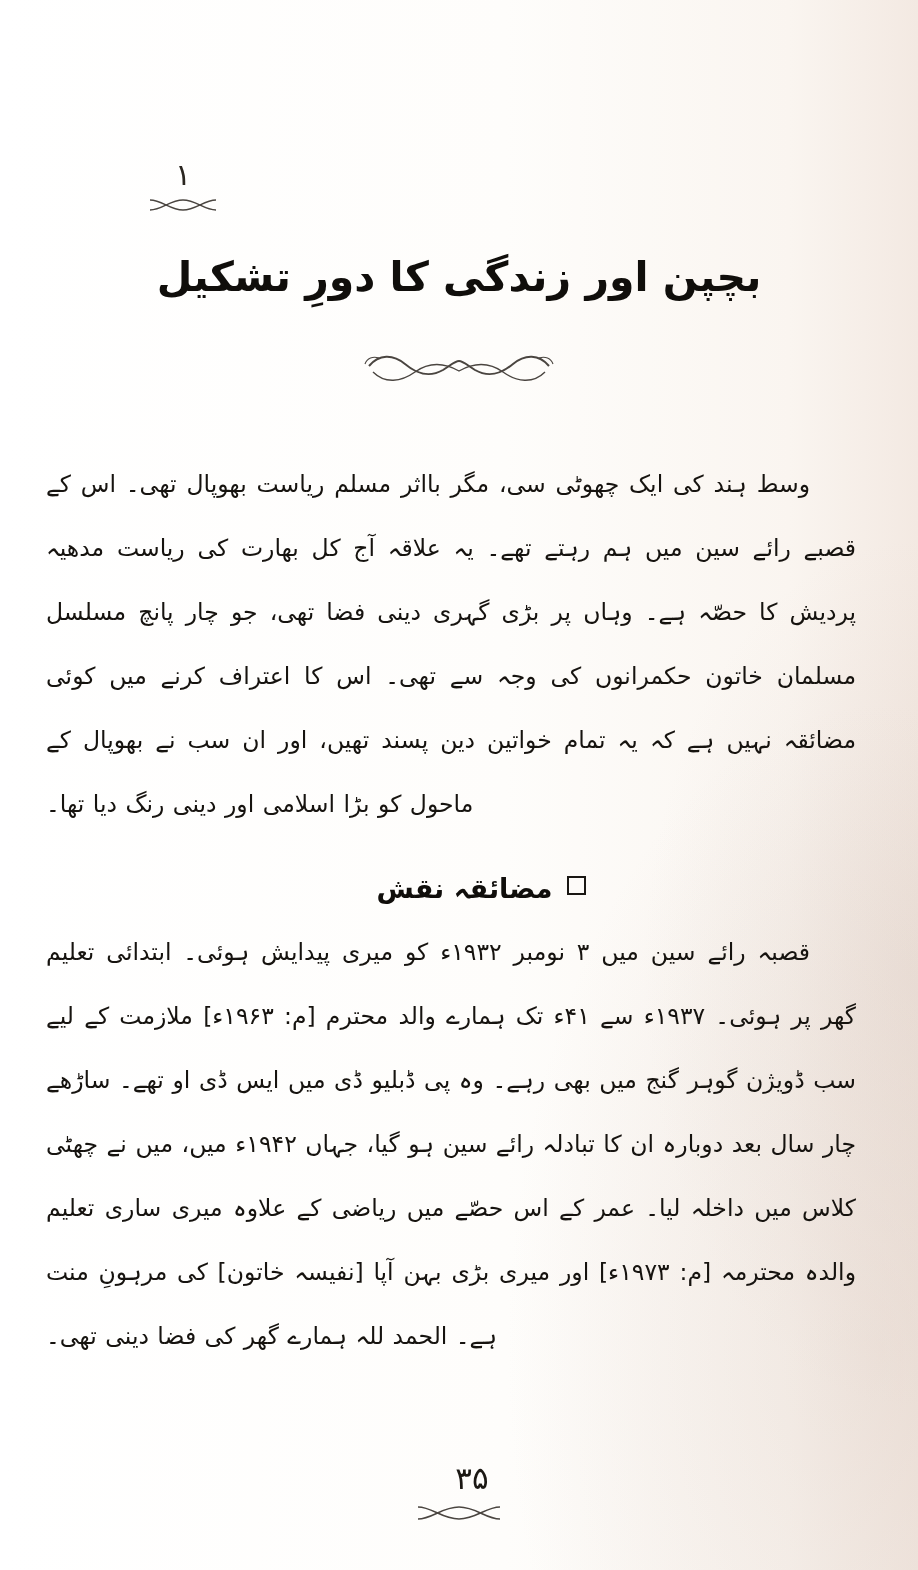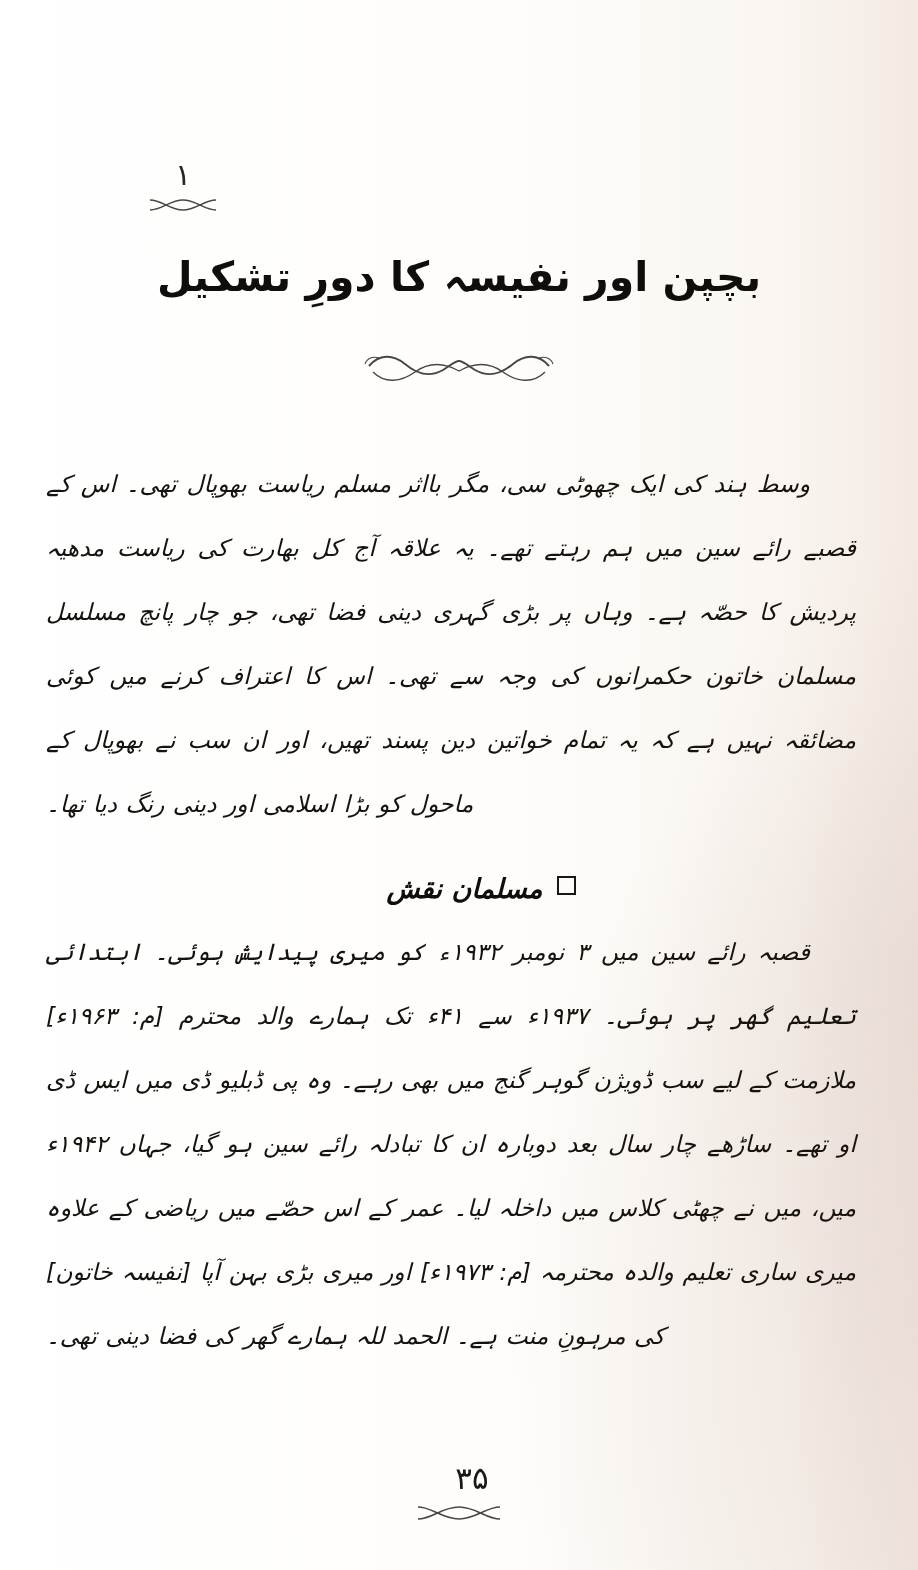--- a/index.html
+++ b/index.html
@@ -84,21 +84,20 @@
     text-align: center;
     height: 56px;
   }
 
   .body-area {
     position: absolute;
     top: 452px;
     right: 62px;
     left: 46px;
     direction: rtl;
-    font-style: italic;
   }
 
   p.para {
     direction: rtl;
     text-align: justify;
     text-align-last: left;
     font-family: "DejaVu Sans", sans-serif;
     font-size: 23.5px;
     line-height: 64px;
     color: #16130f;
@@ -166,38 +165,38 @@
     <span class="chapter-number">۱</span>
     <span class="mini-ornament">
       <svg width="90" height="22" viewBox="0 0 90 22" aria-hidden="true">
         <path class="orn-stroke" stroke-width="1.5" d="M12 6 C24 6 32 16 45 16 C58 16 66 6 78 6"></path>
         <path class="orn-stroke" stroke-width="1.5" d="M12 16 C24 16 32 6 45 6 C58 6 66 16 78 16"></path>
       </svg>
     </span>
   </div>
 
   <div class="chapter-title">
-    <span class="title-text">بچپن اور نفیسہ کا دورِ تشکیل</span>
+    <span class="title-text">بچپن اور زندگی کا دورِ تشکیل</span>
   </div>
 
   <div class="title-ornament">
     <svg width="200" height="50" viewBox="0 0 200 50" style="margin:0 auto;" aria-hidden="true">
       <path class="orn-stroke" stroke-width="2" d="M10 22 C20 10 34 10 46 20 C58 30 70 34 84 26 C92 21 96 17 100 17 C104 17 108 21 116 26 C130 34 142 30 154 20 C166 10 180 10 190 22"></path>
       <path class="orn-stroke" stroke-width="1.4" d="M14 28 C26 40 42 38 56 28 C70 18 84 18 100 27 C116 18 130 18 144 28 C158 38 174 40 186 28"></path>
       <path class="orn-stroke" stroke-width="1.1" d="M6 20 C8 14 14 12 20 14"></path>
       <path class="orn-stroke" stroke-width="1.1" d="M194 20 C192 14 186 12 180 14"></path>
     </svg>
   </div>
 
   <div class="body-area">
 
     <p class="para">وسط ہند کی ایک چھوٹی سی، مگر بااثر مسلم ریاست بھوپال تھی۔ اس کے قصبے رائے سین میں ہم رہتے تھے۔ یہ علاقہ آج کل بھارت کی ریاست مدھیہ پردیش کا حصّہ ہے۔ وہاں پر بڑی گہری دینی فضا تھی، جو چار پانچ مسلسل مسلمان خاتون حکمرانوں کی وجہ سے تھی۔ اس کا اعتراف کرنے میں کوئی مضائقہ نہیں ہے کہ یہ تمام خواتین دین پسند تھیں، اور ان سب نے بھوپال کے ماحول کو بڑا اسلامی اور دینی رنگ دیا تھا۔</p>
 
     <div class="section-head">
-      <span class="bullet-box"></span><span class="head-text">مسلمان نقش</span>
+      <span class="bullet-box"></span><span class="head-text">مضائقہ نقش</span>
     </div>
 
     <p class="para">قصبہ رائے سین میں ۳ نومبر ۱۹۳۲ء کو میری پیدایش ہوئی۔ ابتدائی تعلیم گھر پر ہوئی۔ ۱۹۳۷ء سے ۴۱ء تک ہمارے والد محترم [م: ۱۹۶۳ء] ملازمت کے لیے سب ڈویژن گوہر گنج میں بھی رہے۔ وہ پی ڈبلیو ڈی میں ایس ڈی او تھے۔ ساڑھے چار سال بعد دوبارہ ان کا تبادلہ رائے سین ہو گیا، جہاں ۱۹۴۲ء میں، میں نے چھٹی کلاس میں داخلہ لیا۔ عمر کے اس حصّے میں ریاضی کے علاوہ میری ساری تعلیم والدہ محترمہ [م: ۱۹۷۳ء] اور میری بڑی بہن آپا [نفیسہ خاتون] کی مرہونِ منت ہے۔ الحمد للہ ہمارے گھر کی فضا دینی تھی۔</p>
 
 
   </div>
 
   <div class="footer">
     <span class="page-number">۳۵</span>
     <span class="footer-ornament">

